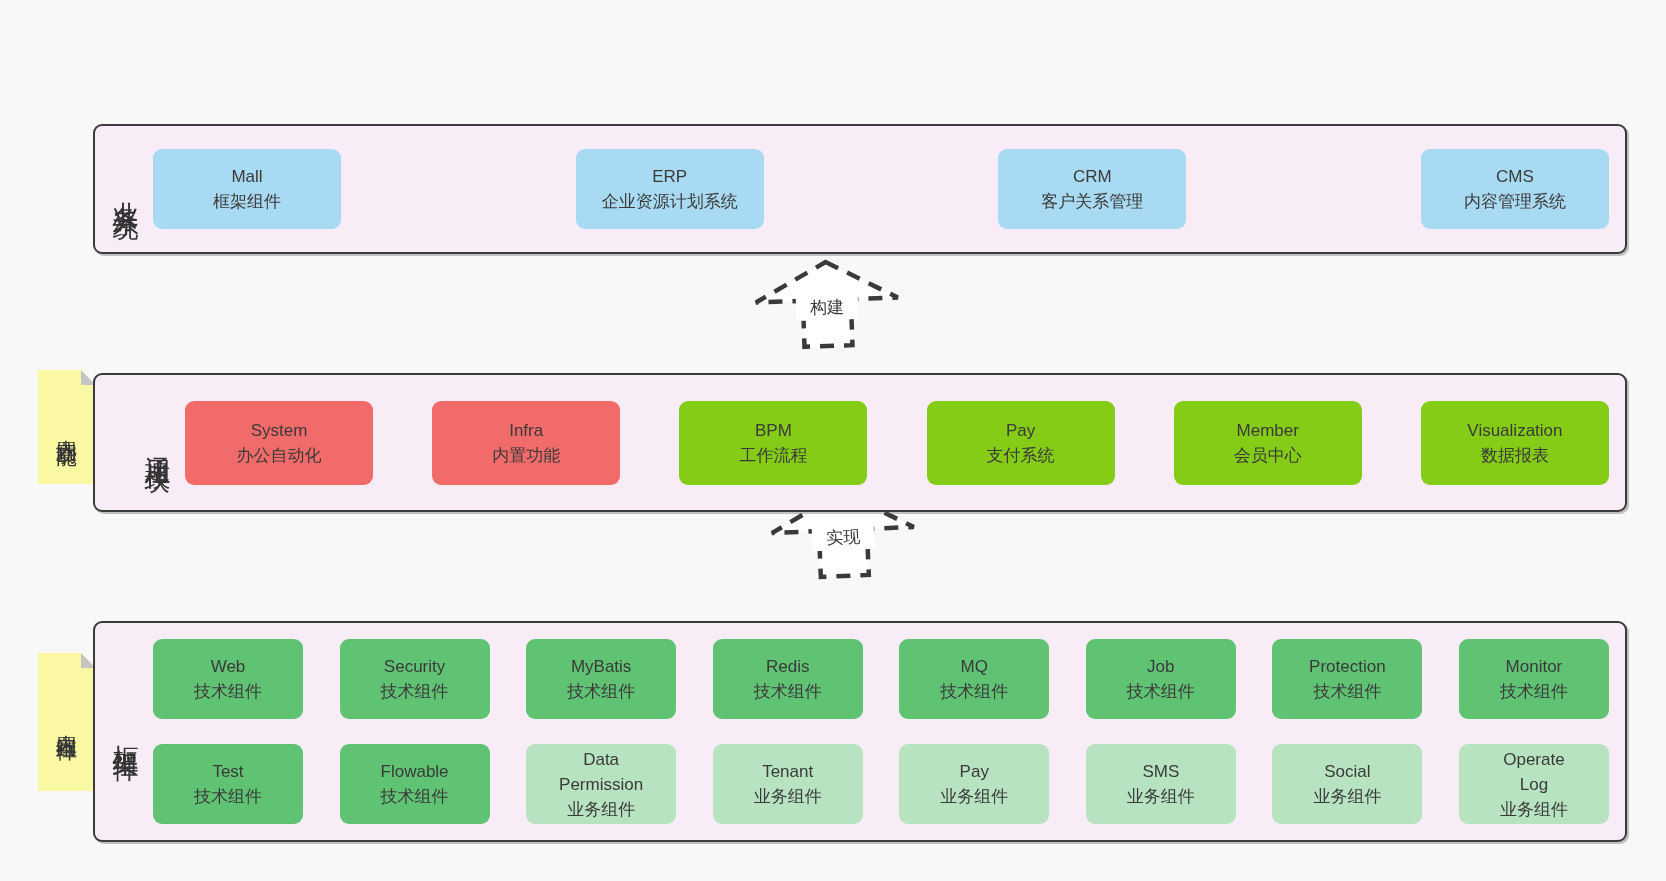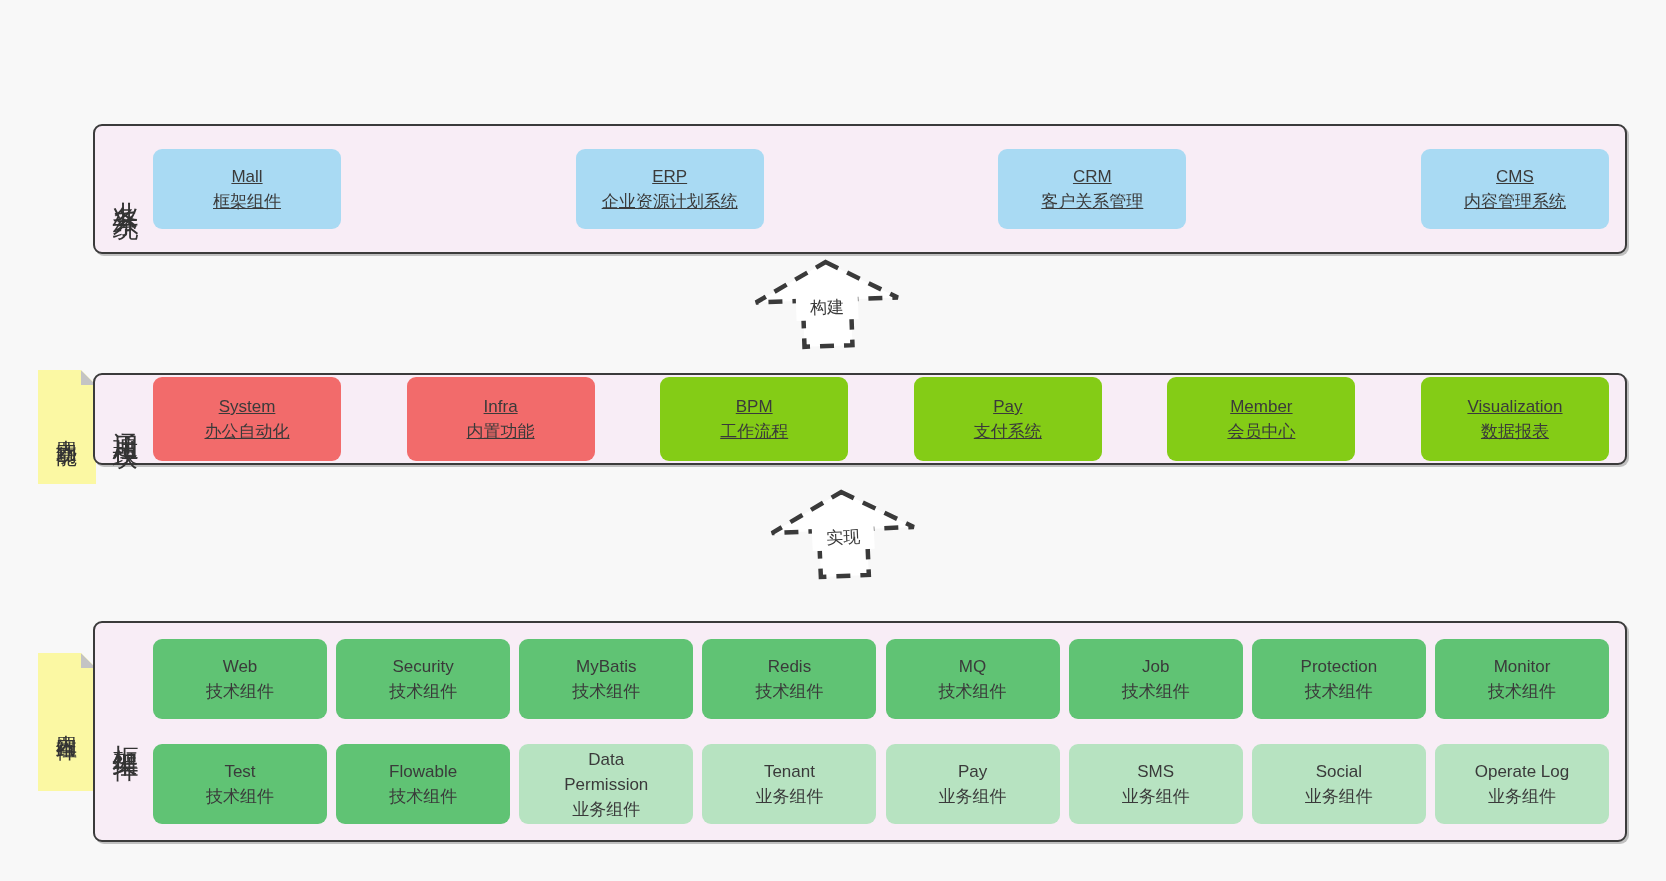--- a/index.html
+++ b/index.html
@@ -17,59 +17,58 @@
   .layer {
     position:absolute; left:93px; width:1534px;
     background:#f8edf6;
     border:2.5px solid #3b3b3b;
     border-radius:9px;
     box-shadow:2px 2px 0 rgba(90,90,90,0.35);
     display:flex;
     z-index:1;
   }
   .layer-1 { top:124px;  height:130px; }
-  .layer-2 { top:373px;  height:92px; }
+  .layer-2 { top:373px;  height:139px;padding-left:32px; }
   .layer-3 { top:621px;  height:221px; }
 
   .label-cell {
     flex:none; width:46px; margin-left:8px;
     display:flex; align-items:center; justify-content:center;
   }
   .v-text {
     writing-mode:vertical-rl;
     text-orientation:upright;
     font-size:26px;
     letter-spacing:4px;
     line-height:1;
     color:#333;
   }
 
   .boxes {
     flex:1; display:flex; align-items:center;
     justify-content:space-between;
     padding:0 16px 0 4px;
-    text-decoration:underline;
   }
   .rows {
     flex:1; display:flex; flex-direction:column;
     justify-content:center; gap:25px;
     padding:0 16px 0 4px;
   }
   .row { display:flex; justify-content:space-between; }
 
   
   .box {
     height:80px; border-radius:9px;
     display:flex; flex-direction:column;
     align-items:center; justify-content:center;
     text-align:center;
     font-size:17px; line-height:25px;
   }
   .w-lg { width:188px; padding:0 8px; }
-  .w-sm { width:174px; padding:0 32px; }
+  .w-sm { width:150px; padding:0 32px; }
   .layer-2 .box { height:84px; }
 
   .v-blue        { background:#a9daf3; }
   .v-red         { background:#f26b6b; }
   .v-pink        { background:#84cc16; }
   .v-green       { background:#60c374; }
   .v-green-light { background:#b7e3c1; }
 
   
   .tag {

